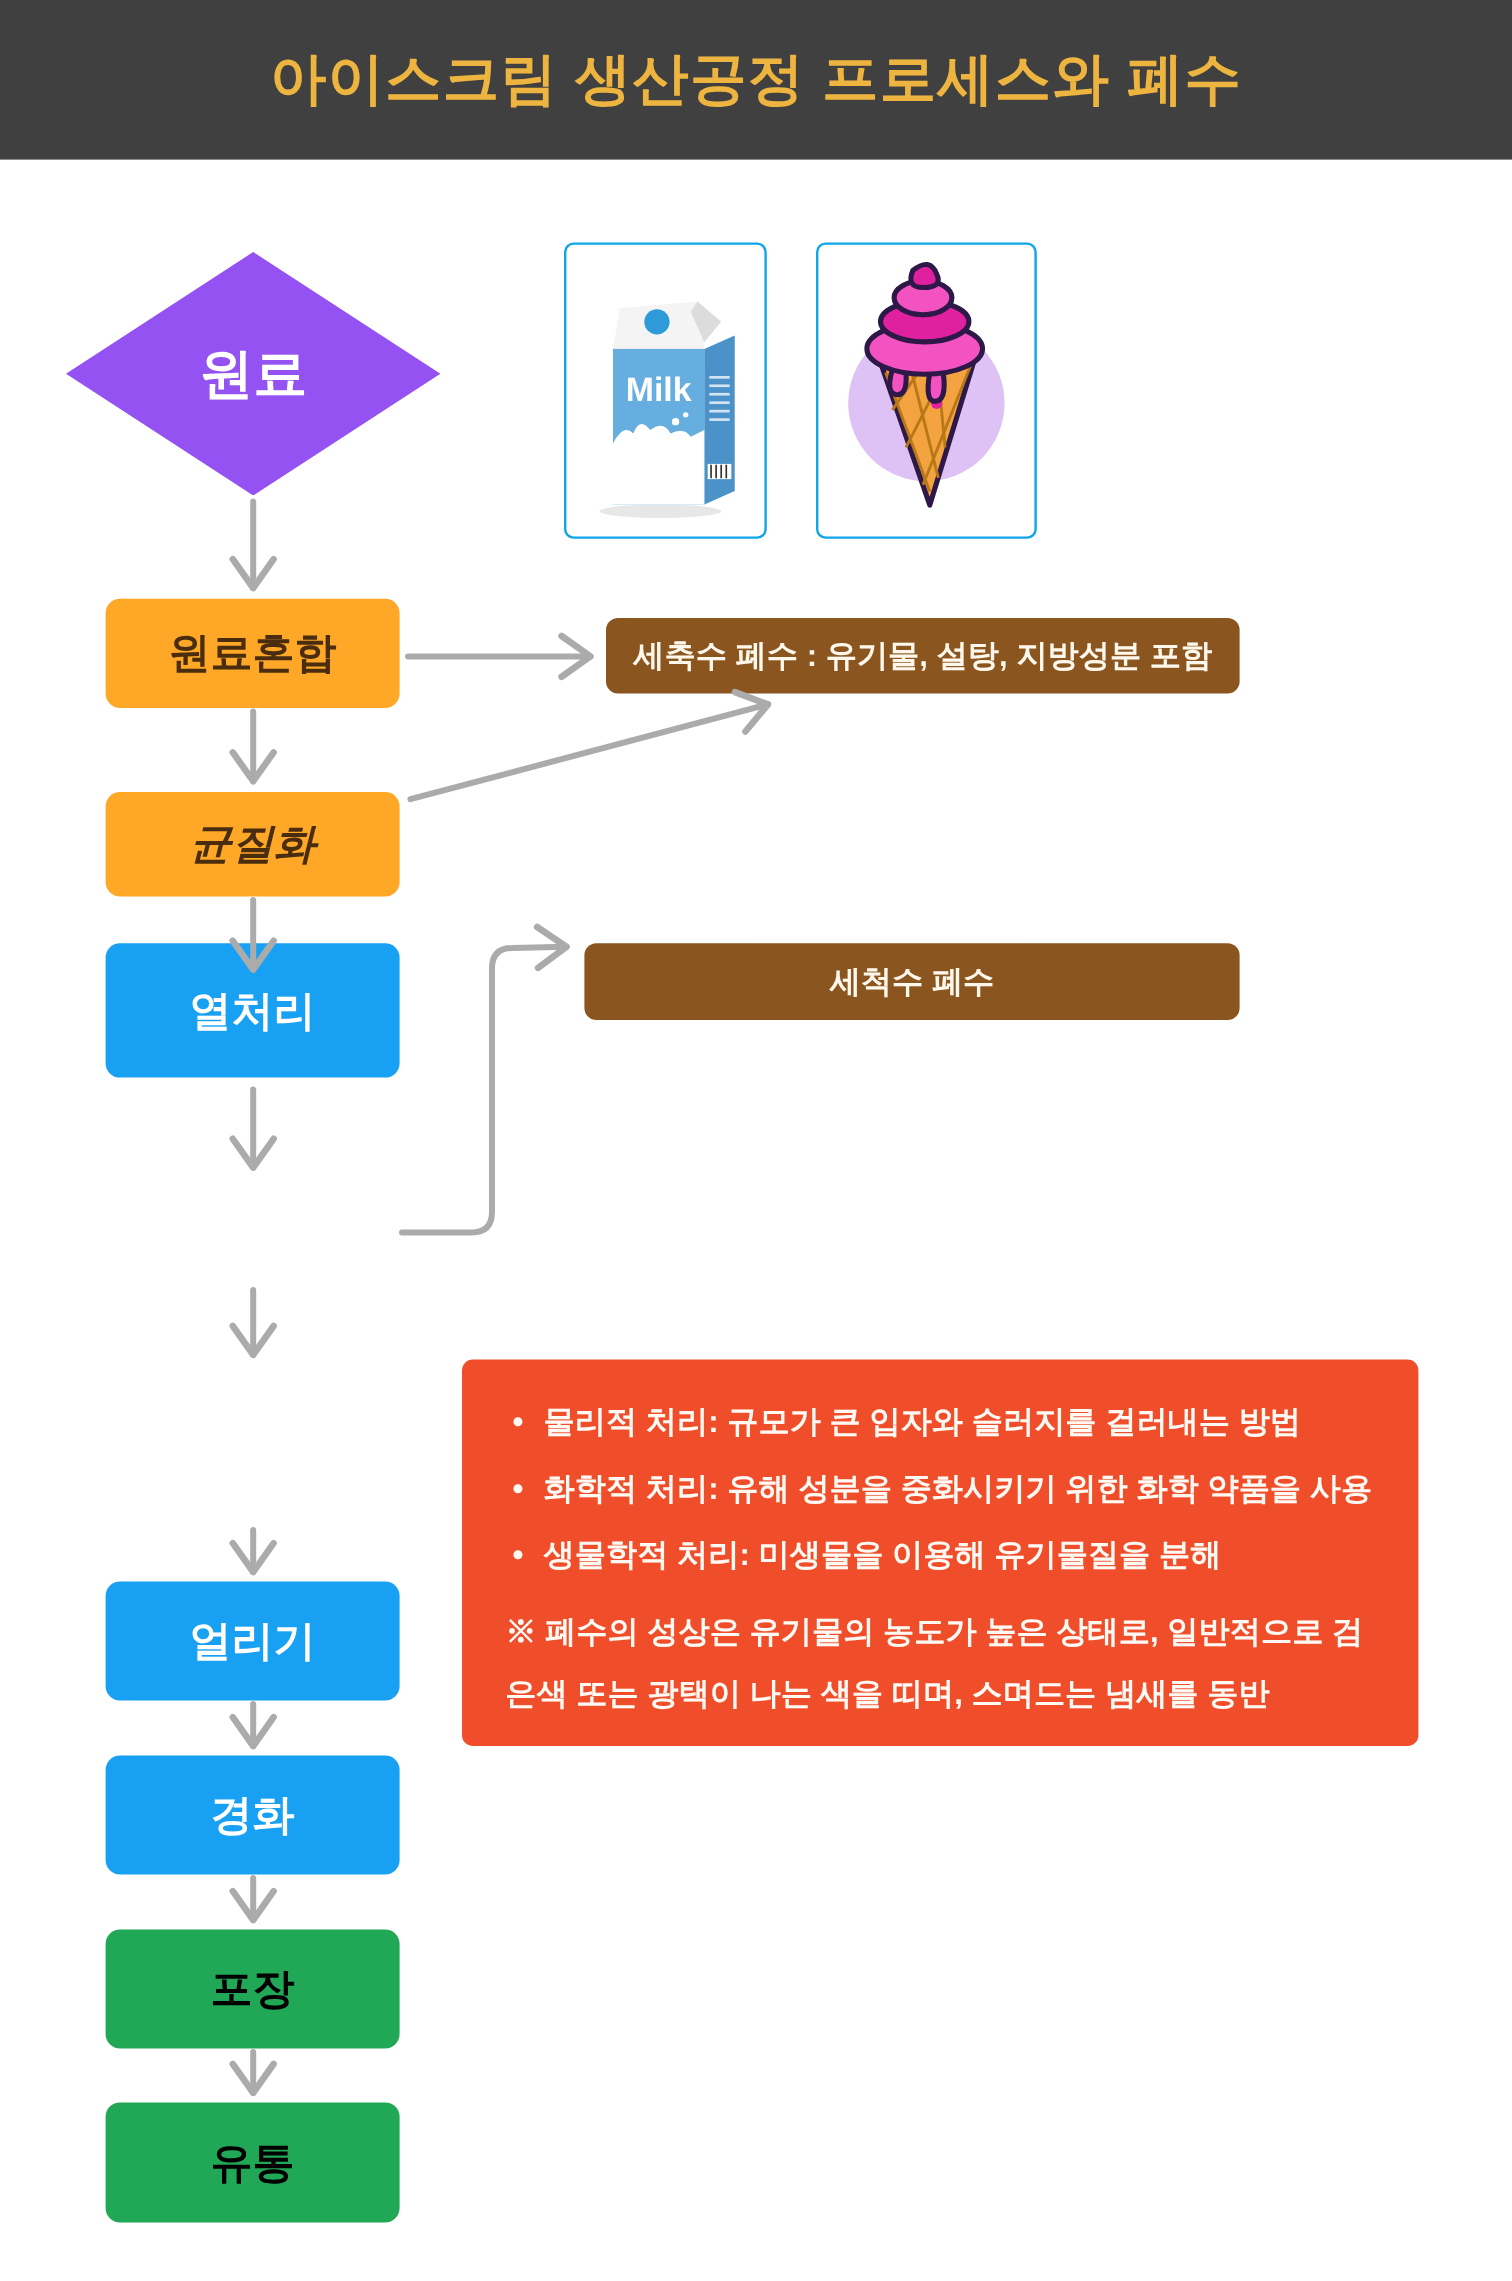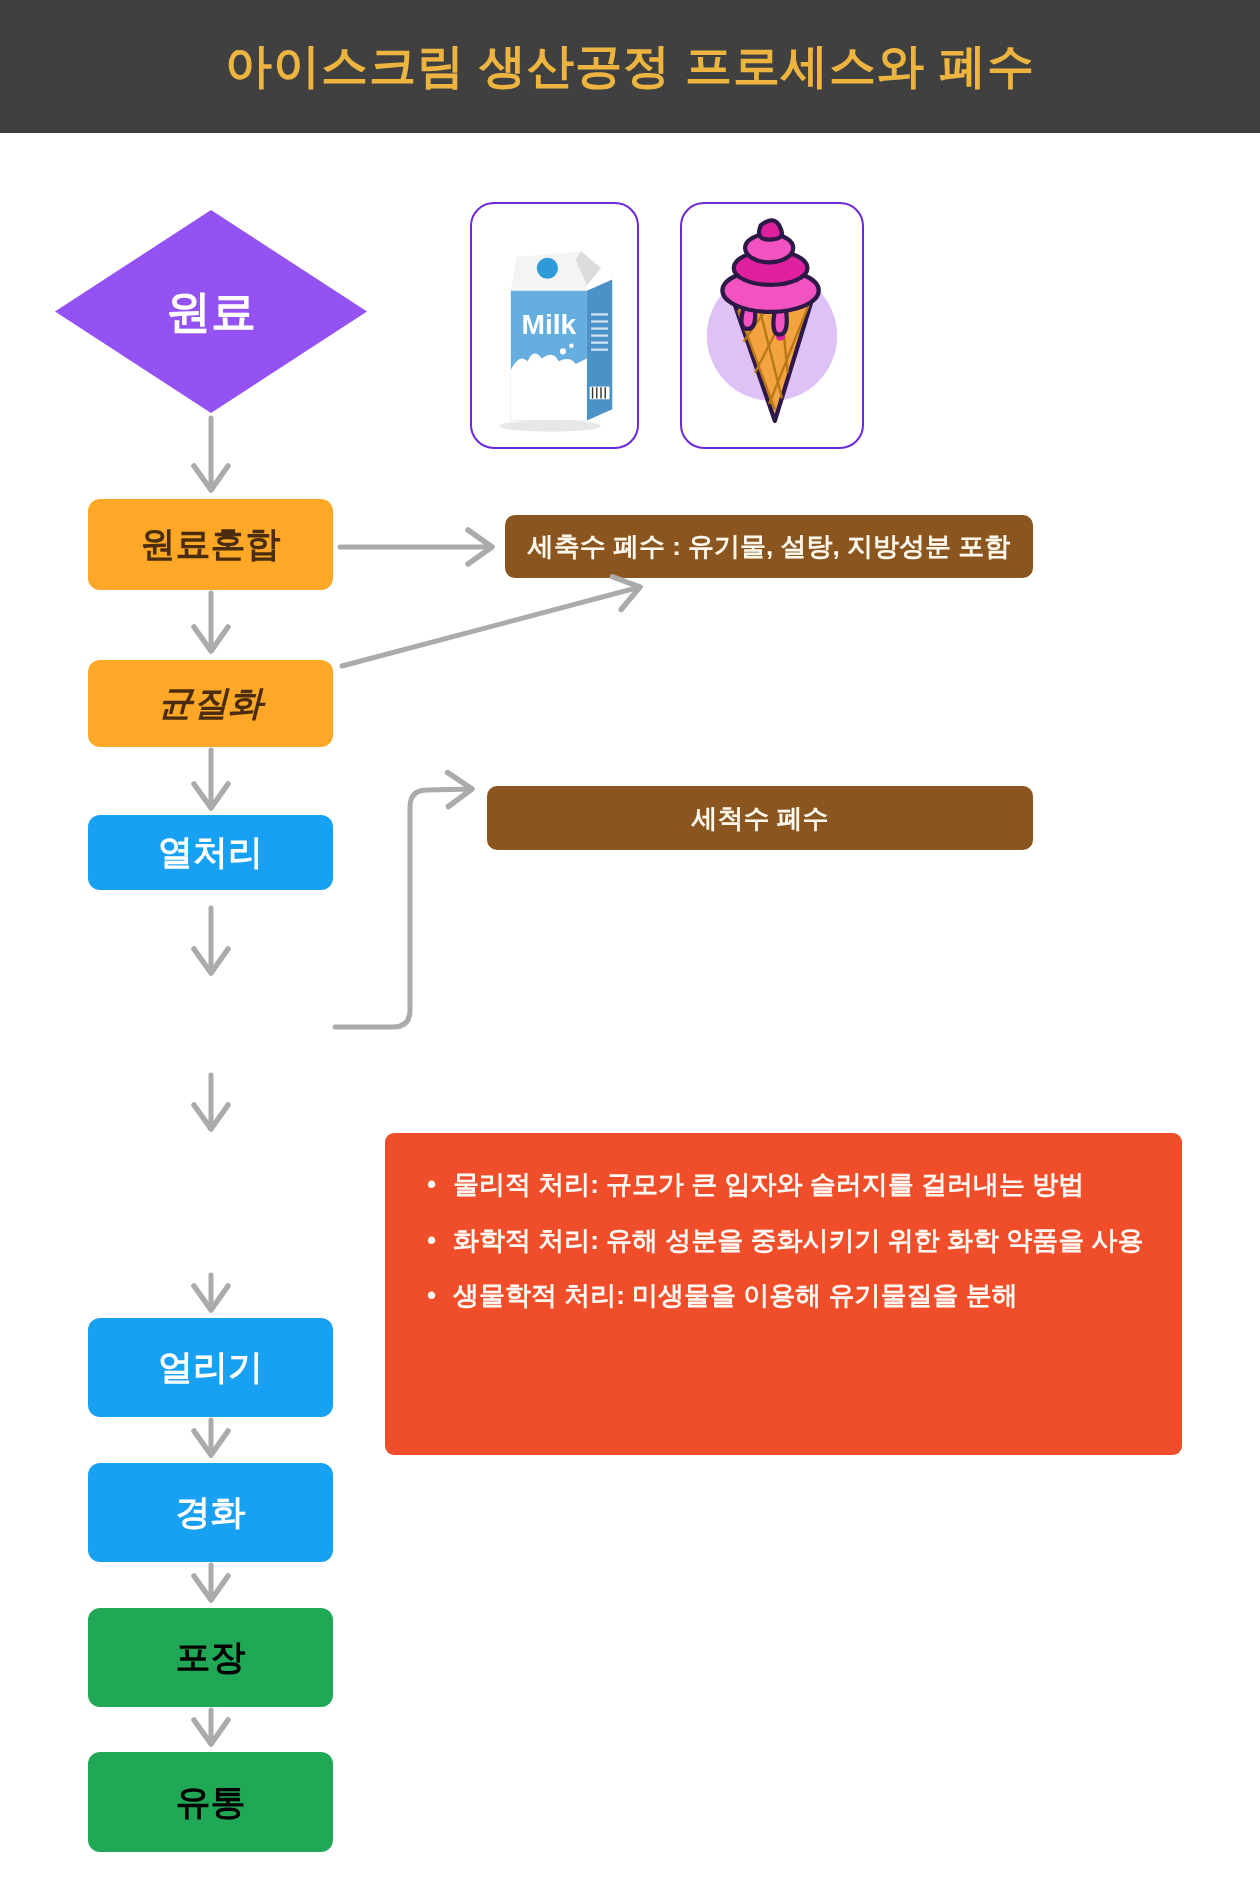--- a/index.html
+++ b/index.html
@@ -10,34 +10,34 @@
   
   .header{position:absolute;left:0;top:0;width:1260px;height:133px;background:#404040;
     display:flex;align-items:center;justify-content:center;}
   .header h1{margin:0;font-size:47px;font-weight:bold;color:#EDB440;letter-spacing:1px;}
   
   .diamond{position:absolute;left:55px;top:210px;width:312px;height:203px;background:#9552F2;
     clip-path:polygon(50% 0,100% 50%,50% 100%,0 50%);
     display:flex;align-items:center;justify-content:center;}
   .diamond span{color:#fff;font-size:45px;font-weight:bold;}
   
-  .card{position:absolute;background:#fff;border:2px solid #6d28d9;border-radius:24px;
+  .card{position:absolute;background:#fff;border:2px solid #0ea5e9;border-radius:8px;
     display:flex;align-items:center;justify-content:center;}
   .card-milk{left:470px;top:202px;width:165px;height:243px;}
   .card-ice{left:680px;top:202px;width:180px;height:243px;}
   
   .step{position:absolute;left:88px;width:245px;border-radius:12px;
     display:flex;align-items:center;justify-content:center;
     font-size:35px;font-weight:bold;white-space:nowrap;}
   .c-orange{background:#FFA827;color:#4A2D0F;}
   .c-blue{background:#18A0F3;color:#ffffff;}
   .c-green{background:#21A857;color:#000000;}
   .p1{top:499px;height:91px;}
   .p2{top:660px;height:87px;font-style:italic;}
-  .p3{top:815px;height:75px;}
+  .p3{top:786px;height:112px;}
   .p4{top:982px;height:90px;}
   .p5{top:1138px;height:134px;}
   .p6{top:1318px;height:99px;}
   .p7{top:1463px;height:99px;}
   .p8{top:1608px;height:99px;}
   .p9{top:1752px;height:100px;}
   
   .waste{position:absolute;background:#8A551E;border-radius:10px;color:#FDF7EC;
     display:flex;align-items:center;justify-content:center;
     font-size:26px;font-weight:bold;white-space:nowrap;}
@@ -132,20 +132,21 @@
 
   <div class="waste w1">세축수 폐수 : 유기물, 설탕, 지방성분 포함</div>
   <div class="waste w2">세척수 폐수</div>
 
   <div class="treatment">
     <ul>
       <li>물리적 처리: 규모가 큰 입자와 슬러지를 걸러내는 방법</li>
       <li>화학적 처리: 유해 성분을 중화시키기 위한 화학 약품을 사용</li>
       <li>생물학적 처리: 미생물을 이용해 유기물질을 분해</li>
     </ul>
+    <div class="note">※ 폐수의 성상은 유기물의 농도가 높은 상태로, 일반적으로 검은색 또는 광택이 나는 색을 띠며, 스며드는 냄새를 동반</div>
   </div>
 
   <svg class="arrows" width="1260" height="1901" viewBox="0 0 1260 1901">
     <defs>
       <marker id="arrw" markerUnits="userSpaceOnUse" markerWidth="44" markerHeight="44" viewBox="0 0 44 44" refX="32" refY="22" orient="auto">
         <path d="M8,5 L32,22 L8,39" fill="none" stroke="#ABABAB" stroke-width="5.5" stroke-linecap="round" stroke-linejoin="round"></path>
       </marker>
     </defs>
     <g stroke="#ABABAB" stroke-width="5" fill="none" stroke-linecap="round">
       <path d="M211,418 L211,490" marker-end="url(#arrw)"></path>

